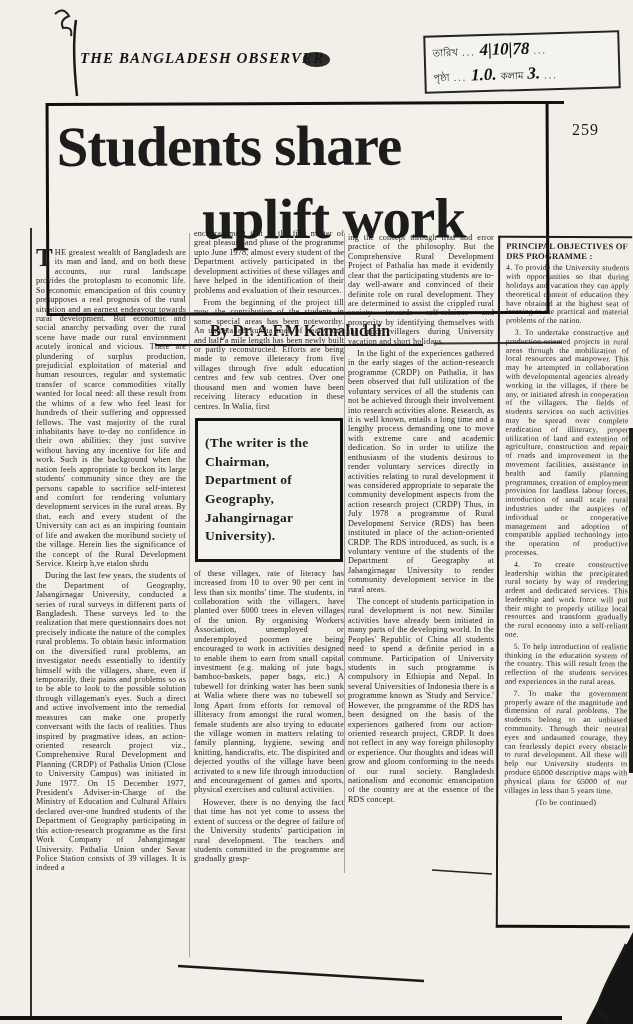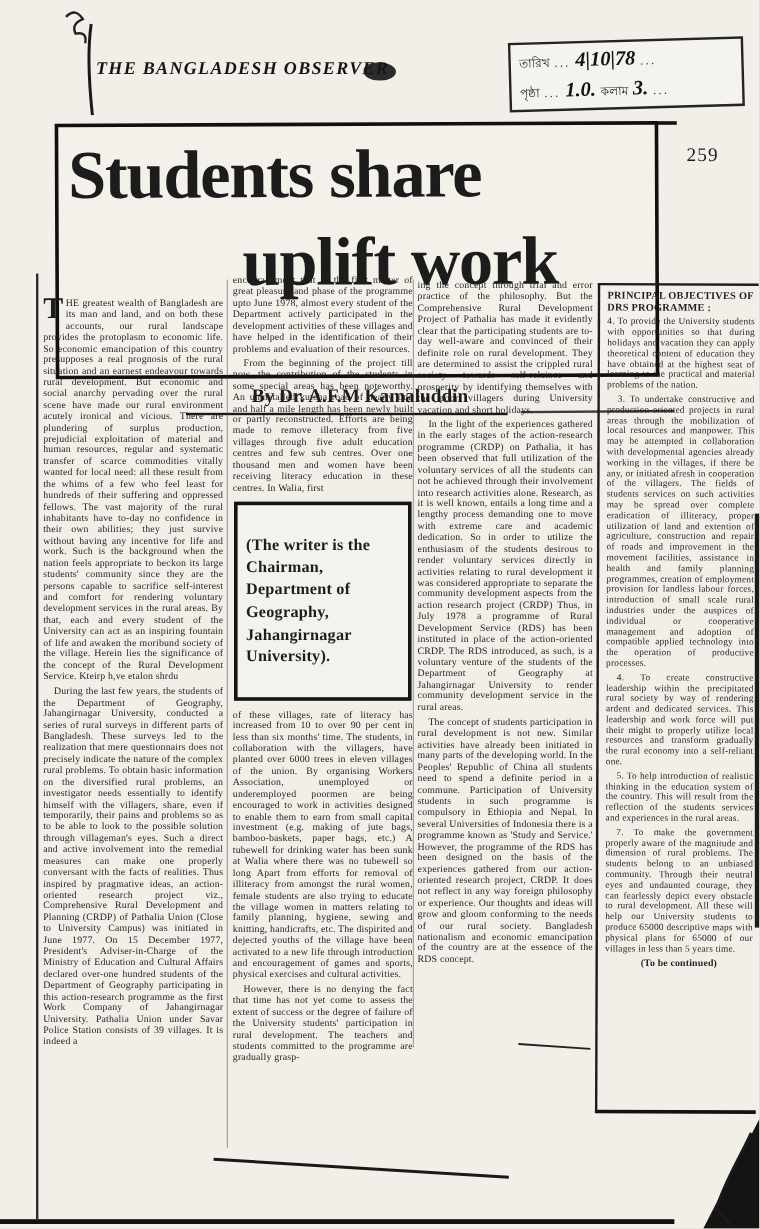--- a/index.html
+++ b/index.html
@@ -45,24 +45,24 @@
   .col-1{left:36px;top:234px;width:150px;height:716px;overflow:hidden;margin-top:14px;}
   .col-1 p:first-child::first-letter{float:left;font-size:25px;line-height:19px;font-weight:bold;padding-right:2px;}
   .col-2{left:194px;top:229px;width:150px;}
   .col-3{left:348px;top:233px;width:146px;}
   .col-4{
     left:497px;top:236px;width:134px;height:692px;box-sizing:border-box;overflow:hidden;
     border-top:2px solid #1d1d1d;border-left:2px solid #1d1d1d;border-bottom:3px solid #121212;
     padding:4px 3px 4px 6px;font-size:7.8px;line-height:1.13;transform:rotate(.2deg);
   }
   .col4-heading{font-weight:bold;font-size:8.6px;letter-spacing:.2px;margin:0 0 3px 0;text-align:left;}
-  .closing{font-weight:bold;font-size:8.2px;text-align:center;margin-top:3px;text-indent:0;}
+  .closing{font-weight:normal;font-size:8.2px;text-align:center;margin-top:3px;text-indent:0;}
   
   .writer-box{
-    border:3px solid #141414;margin:7px 1px;padding:24px 7px;background:rgba(255,255,255,.2);
+    border:3px solid #141414;margin:7px 1px;padding:13px 7px;background:rgba(255,255,255,.2);
     font-size:13.5px;line-height:1.38;font-weight:bold;text-align:left;text-indent:0!important;letter-spacing:.2px;
   }
   
   .vrule{position:absolute;background:#4a4a4a;}
   .vrule-left{left:30px;top:228px;width:2px;height:788px;background:#2e2e2e;}
   .vrule-12{left:189px;top:233px;width:1px;height:724px;opacity:.45;}
   .vrule-23{left:344px;top:233px;width:1px;height:640px;opacity:.45;}
   .artifacts{position:absolute;left:0;top:0;pointer-events:none;}
 </style>
 </head>

